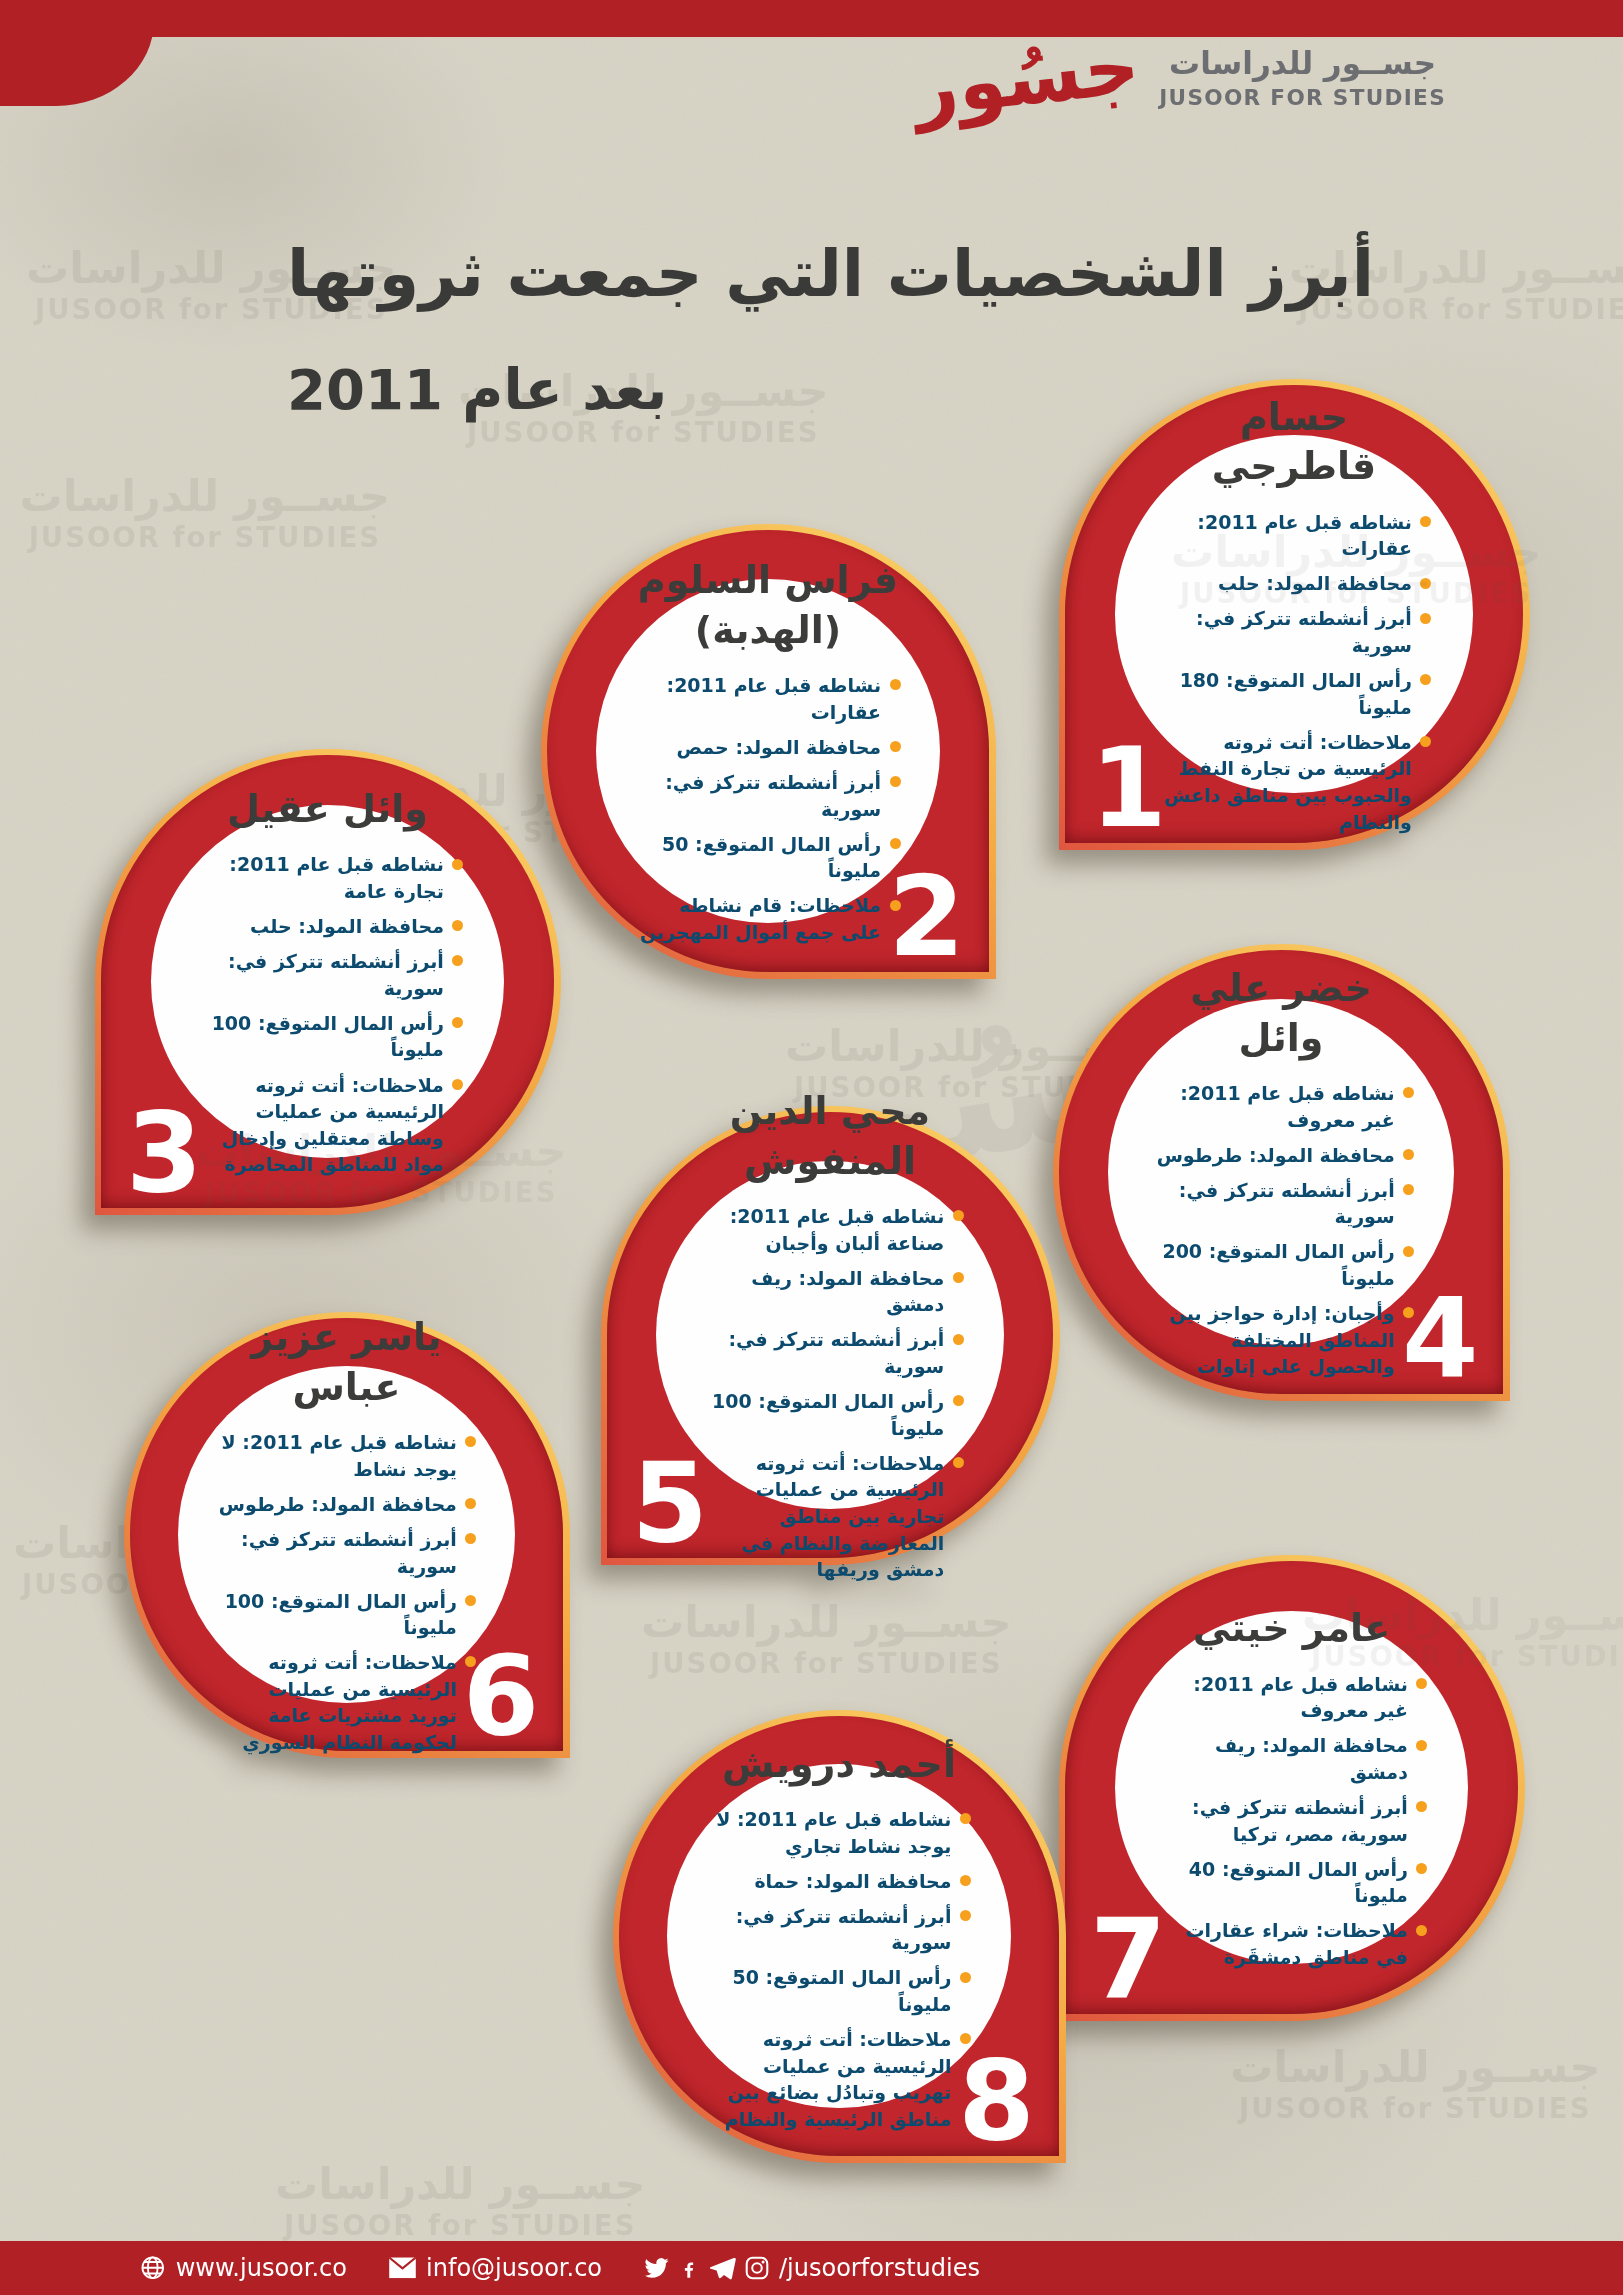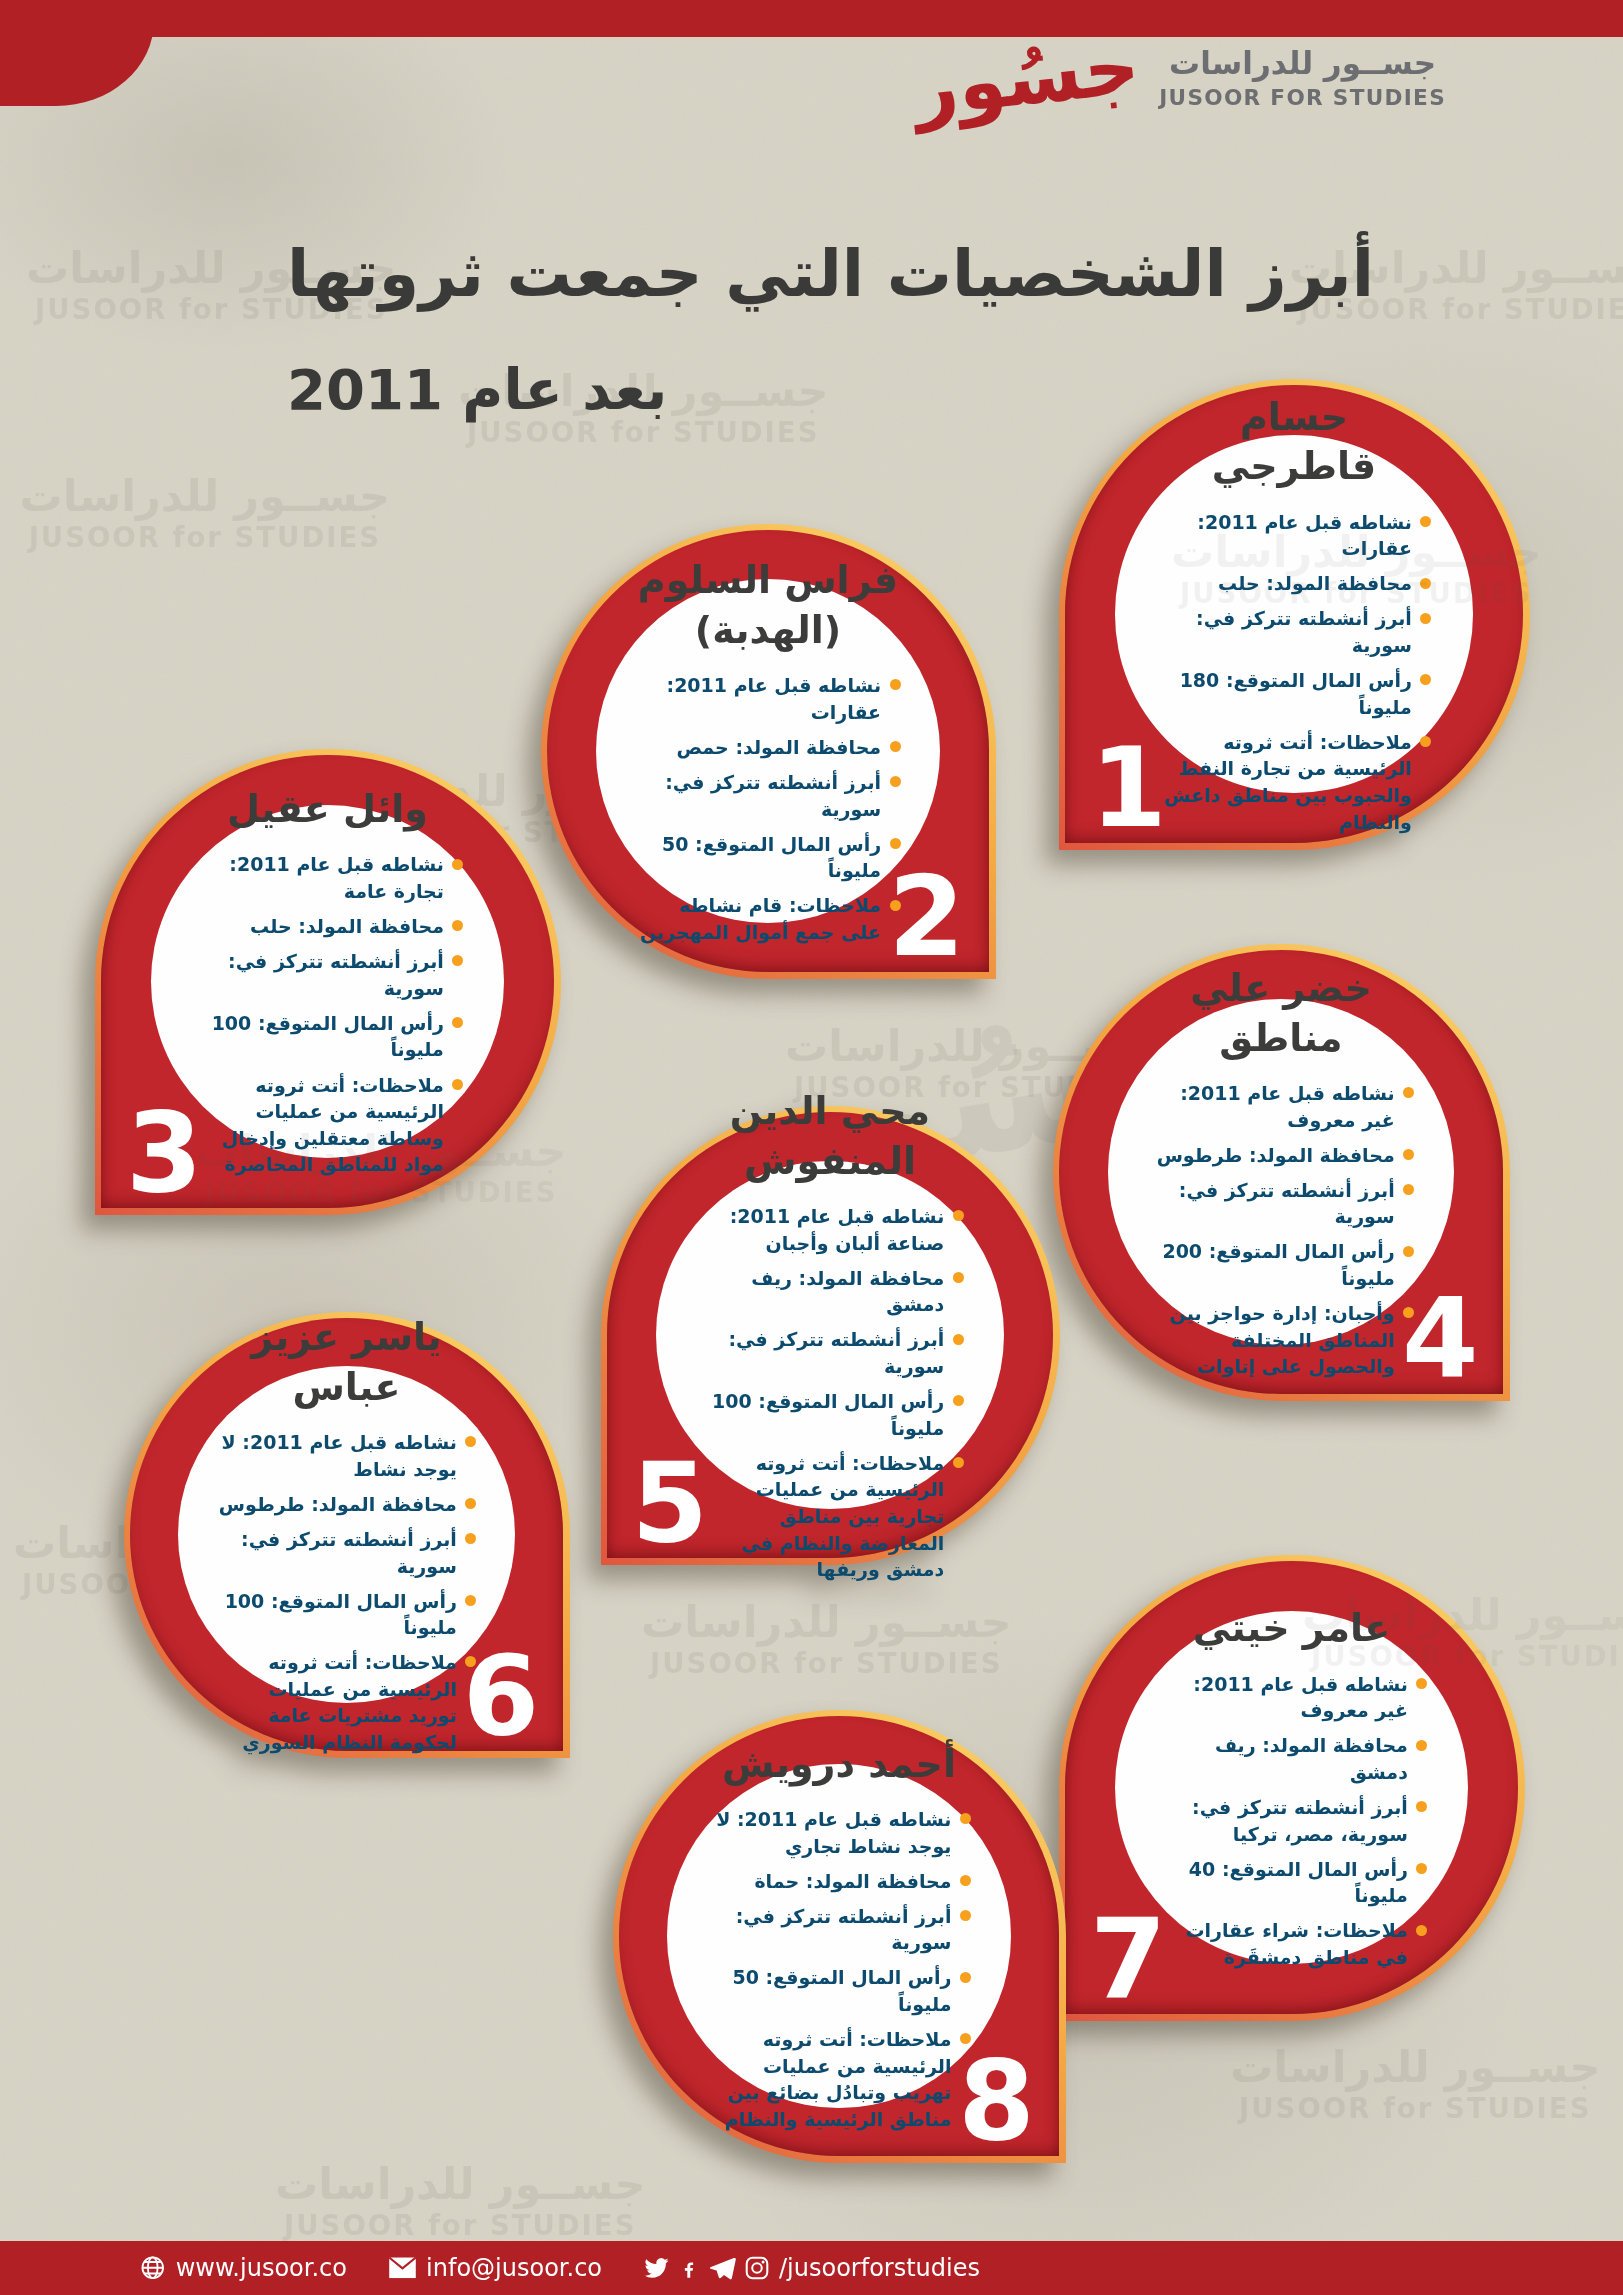--- a/index.html
+++ b/index.html
@@ -246,21 +246,21 @@
           </ul>
       </div>
       <div class="num">3</div>
     </div>
   </div>
 
   <div class="card br" style="--l:1059px;--t:950px;--s:444px">
     <div class="ring"></div>
     <div class="shape">
       <div class="disc">
-        <h2 class="pname">خضر علي مناطق</h2>
+        <h2 class="pname">خضر علي وائل</h2>
         <ul class="blist">
             <li>
               <span class="dot"></span>
               <span class="btx">نشاطه قبل عام 2011: غير معروف</span>
             </li>
             <li>
               <span class="dot"></span>
               <span class="btx">محافظة المولد: طرطوس</span>
             </li>
             <li>

